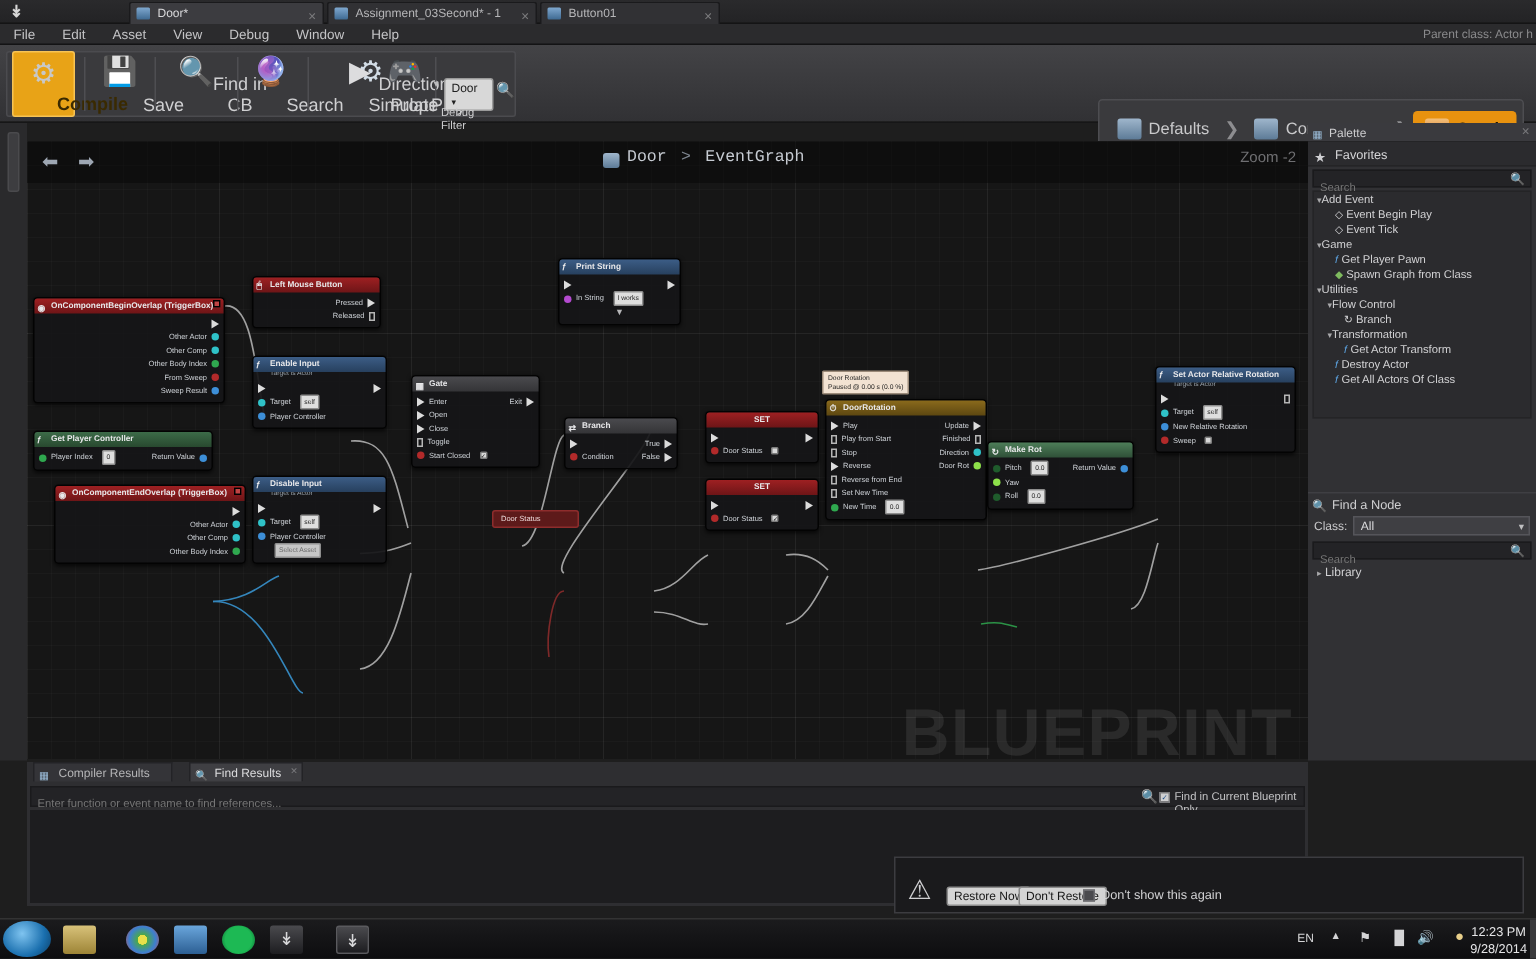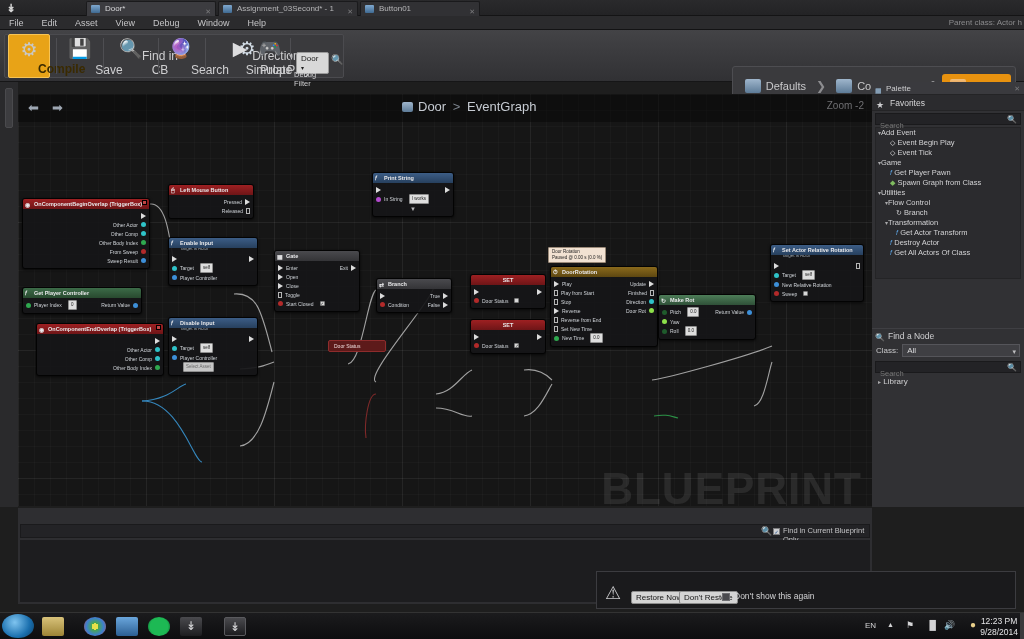--- a/index.html
+++ b/index.html
@@ -68,21 +68,21 @@
   .canvas { position:absolute; left:18px; top:94px; width:854px; height:412px;
     background:#161616; overflow:hidden;
     background-image:
       linear-gradient(rgba(255,255,255,.022) 1px, transparent 1px),
       linear-gradient(90deg, rgba(255,255,255,.022) 1px, transparent 1px),
       linear-gradient(rgba(255,255,255,.045) 1px, transparent 1px),
       linear-gradient(90deg, rgba(255,255,255,.045) 1px, transparent 1px);
     background-size: 16px 16px, 16px 16px, 128px 128px, 128px 128px; }
   .crumbbar { position:absolute; left:0; top:0; width:854px; height:28px; background:rgba(10,10,10,.55); }
   .navbtn { position:absolute; top:6px; font-size:13px; color:#9ea7b3; }
-  .crumb { position:absolute; left:400px; top:5px; font-size:13px; color:#c6cbd2; }
+  .crumb { position:absolute; left:400px; top:5px; font-size:11px; color:#c6cbd2;font-family:Liberation Mono, monospace; }
   .crumb .sep { color:#7d858f; padding:0 3px; }
   .crumbicon { position:absolute; left:384px; top:8px; width:11px; height:10px; }
   .zoomlbl { position:absolute; right:8px; top:6px; font-size:10px; color:#6f6f72; }
   .watermark { position:absolute; right:10px; bottom:-8px; font-size:44px; font-weight:bold;
     color:rgba(255,255,255,.085); letter-spacing:1px; }
 
   
   .node { position:absolute; border:1px solid rgba(0,0,0,.85); border-radius:3px;
     background:rgba(22,22,24,.93); box-shadow:0 1px 3px rgba(0,0,0,.7); }
   .nhdr { font-size:5.5px; font-weight:bold; color:#e8e8ea; padding:2px 3px 2px 11px;
@@ -782,21 +782,33 @@
         <span class="mag">🔍</span>
       </div>
       <div class="libraryrow">
         <span style="font-size:6px;color:#a8a8aa;">▸</span>
         <span>Library</span>
       </div>
     </div>
   </div>
 
   <div class="bottompanel">
+    <div class="btabs">
+      <div class="btab" style="left:4px;">
+        <span class="bi">▦</span>
+        <span>Compiler Results</span>
+      </div>
+      <div class="btab active" style="left:108px;">
+        <span class="bi">🔍</span>
+        <span>Find Results</span>
+        <span style="position:absolute;right:3px;top:0;font-size:6px;color:#79797c;">✕</span>
+      </div>
+    </div>
     <div class="findbar">
+      <input placeholder="Enter function or event name to find references..." style="">
       <span class="mag">🔍</span>
       <span class="chk">✓</span>
       <span class="chklbl">Find in Current Blueprint Only</span>
     </div>
     <div class="resultarea"></div>
   </div>
 
   <div class="notif">
     <div class="warn">⚠</div>
     <div class="btn" style="left:34px;">Restore Now</div>

